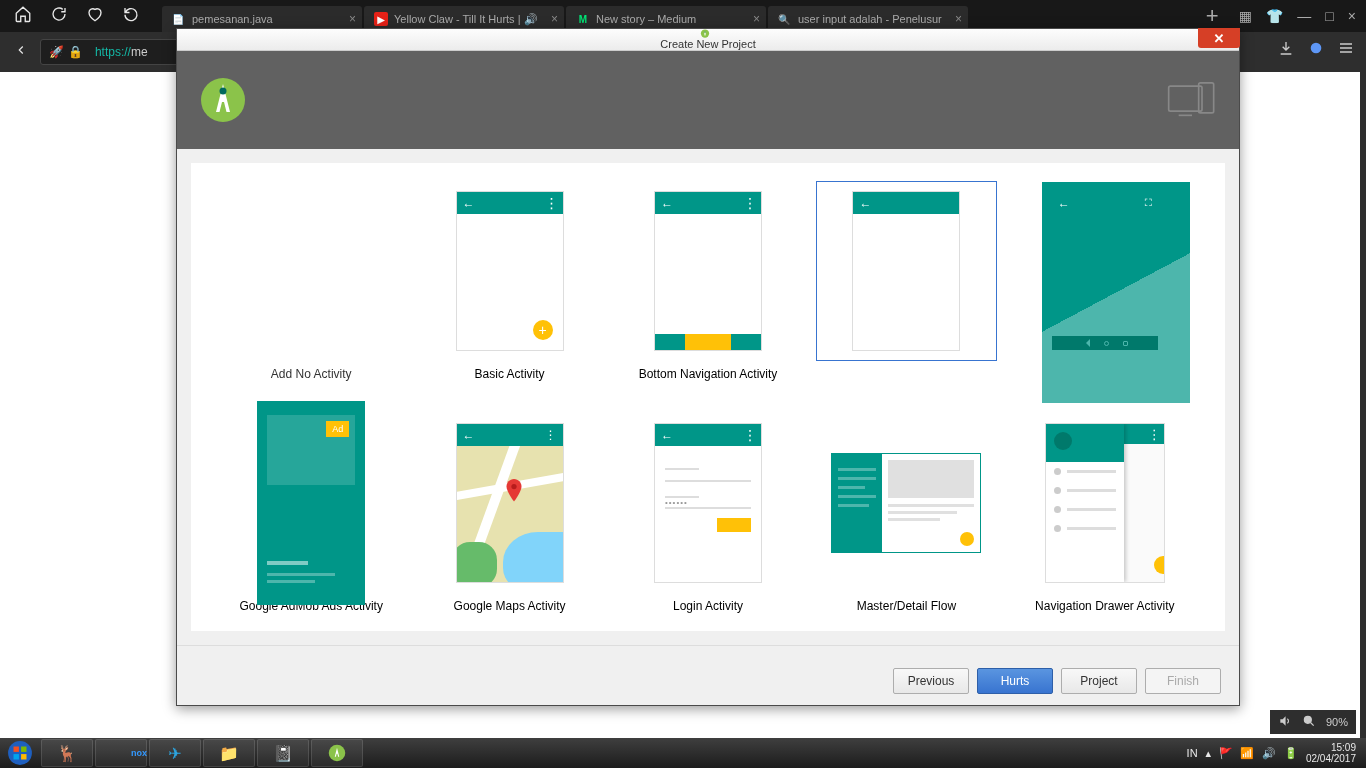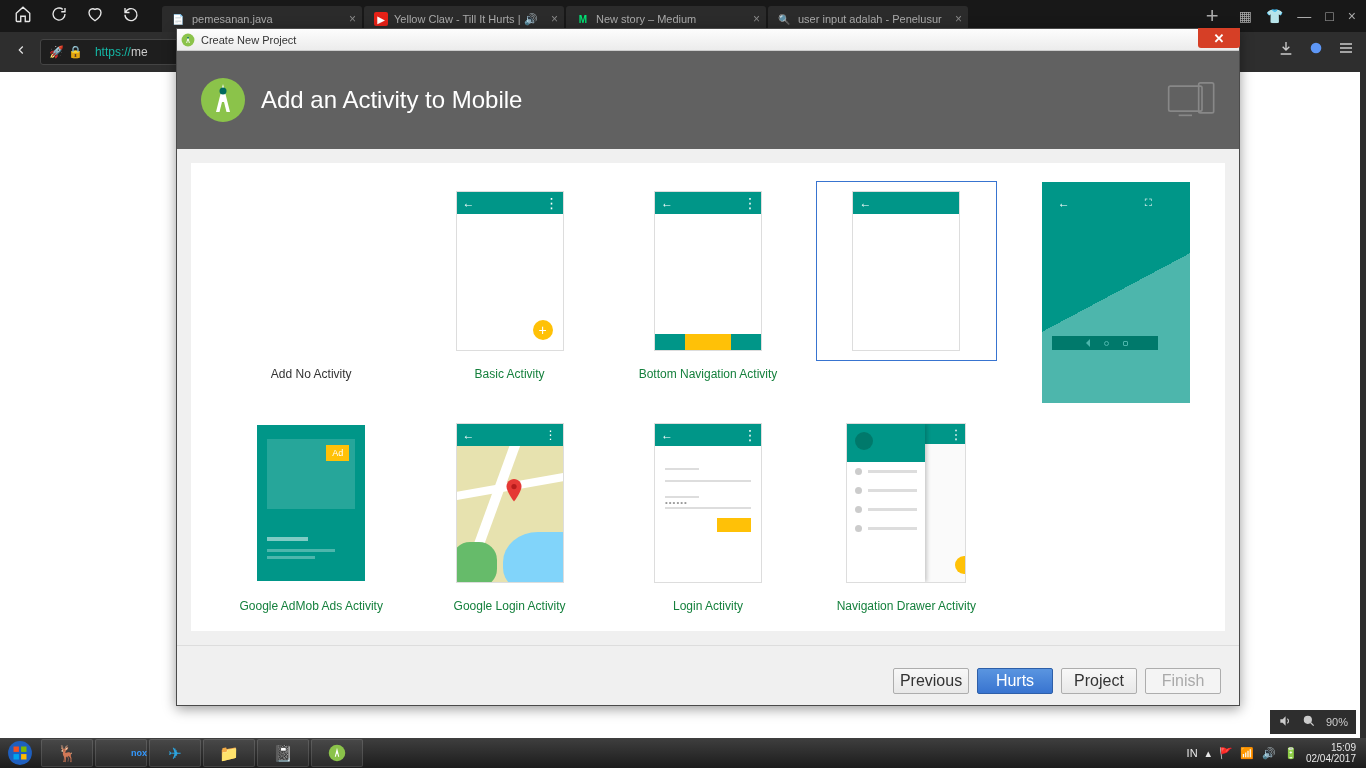--- a/index.html
+++ b/index.html
@@ -24,37 +24,37 @@
 .addr-field .lock { color: #8bc34a; margin: 0 4px; }
 .addr-field .proto { color: #14b8a6; padding-left: 8px; }
 .right-chrome { display: flex; align-items: center; gap: 14px; color: #ccc; position: absolute; right: 12px; top: 40px; }
 .right-chrome svg { width: 16px; height: 16px; }
 
 .page-bg { position: absolute; top: 72px; left: 0; right: 0; bottom: 30px; background: #fff; }
 .page-border { position: absolute; top: 0; right: 0; bottom: 0; width: 6px; background: #2e2e2e; }
 
 
 .dialog { position: absolute; left: 176px; top: 28px; width: 1064px; height: 678px; border: 1px solid #4a4a4a; background: #f0f0f0; box-shadow: 0 3px 12px rgba(0,0,0,.4); }
-.dialog-titlebar { height: 22px; background: linear-gradient(#fdfdfd,#ececec); display: flex; align-items: center; padding: 0 4px; border-bottom: 1px solid #ccc; font-size: 11px; color: #333; }
+.dialog-titlebar { height: 22px; background: linear-gradient(#fdfdfd,#ececec); display: flex; align-items: center; padding: 0 4px; border-bottom: 1px solid #ccc; font-size: 11px; color: #333; flex-direction: column; }
 .dialog-titlebar .as-icon { width: 14px; height: 14px; margin-right: 6px; }
 .dialog-close { position: absolute; right: -1px; top: -1px; width: 42px; height: 20px; background: #d63f26; color: #fff; display: flex; align-items: center; justify-content: center; font-size: 13px; font-weight: bold; border-radius: 0 0 3px 3px; }
 
 .dialog-header { height: 98px; background: #616161; display: flex; align-items: center; padding: 0 22px; position: relative; }
 .dialog-header .logo { width: 48px; height: 48px; margin-right: 14px; }
 .dialog-header h1 { color: #fff; font-weight: 300; font-size: 24px; }
 .dialog-header .device-icon { position: absolute; right: 22px; top: 30px; }
 .dialog-header .device-icon svg { width: 50px; height: 42px; fill: none; stroke: #888; stroke-width: 2; }
 
 .dialog-body { position: absolute; top: 120px; left: 0; right: 0; bottom: 60px; background: #f0f0f0; padding: 14px; }
 .template-area { width: 100%; height: 100%; background: #fff; overflow: auto; padding: 18px 30px; }
 .grid { display: grid; grid-template-columns: repeat(5, 1fr); gap: 26px 18px; }
 .cell { display: flex; flex-direction: column; align-items: center; cursor: pointer; }
 .thumb-wrap { width: 100%; height: 180px; display: flex; align-items: center; justify-content: center; border: 1px solid transparent; padding: 6px; }
 .cell.selected .thumb-wrap { border: 1px solid #3874d0; }
-.cell .label { font-size: 12px; color: #15803d; padding: 6px 0; white-space: nowrap; }
+.cell .label { font-size: 12px; color: #000000; padding: 6px 0; white-space: nowrap; }
 .cell.selected .label { background: #3874d0; color: #fff; width: 100%; text-align: center; margin-top: -1px; }
 .cell.no-activity .label { font-size: 12px; color: #333; font-weight: normal; margin-top: 40px; }
 .cell.no-activity { justify-content: flex-end; }
 
 .phone { width: 108px; height: 160px; background: #fff; border: 1px solid #ddd; position: relative; overflow: hidden; }
 .phone .bar { height: 22px; background: #009688; display: flex; align-items: center; justify-content: space-between; padding: 0 6px; }
 .phone .bar .arrow { color: #fff; font-size: 12px; }
 .phone .bar .dots { color: #fff; font-size: 14px; letter-spacing: -2px; }
 .phone .content { position: absolute; top: 22px; left: 0; right: 0; bottom: 0; }
 
@@ -66,21 +66,21 @@
 .fullscreen-thumb { width: 108px; height: 160px; background: #009688; position: relative; border: 1px solid #009688; }
 .fullscreen-thumb::before { content: ""; position: absolute; left: -10px; top: -10px; width: 140%; height: 140%; background: linear-gradient(152deg, #009688 50%, #4db6ac 50%); }
 .fullscreen-thumb .fbar { position: absolute; top: 0; left: 0; right: 0; height: 22px; display: flex; align-items: center; justify-content: space-between; padding: 0 6px; z-index: 2; }
 .fullscreen-thumb .fbar .arrow { color: #fff; font-size: 12px; }
 .fullscreen-thumb .expand { color: #fff; font-size: 10px; }
 .fullscreen-thumb .home { position: absolute; bottom: 0; left: 0; right: 0; height: 14px; background: #00796b; z-index: 2; display:flex; align-items:center; justify-content:center; gap:14px;}
 .fullscreen-thumb .home span{width:5px;height:5px;border:1px solid #4db6ac;border-radius:50%;}
 .fullscreen-thumb .home span.sq{border-radius:1px;}
 .fullscreen-thumb .home span.tri{width:0;height:0;border:4px solid transparent;border-right-color:#4db6ac;border-radius:0;}
 
-.admob-thumb { width: 108px; height: 156px; background: #009688; position: relative; padding: 14px 10px; }
+.admob-thumb { width: 108px; height: 204px; background: #009688; position: relative; padding: 14px 10px; }
 .admob-thumb .card { background: #26a69a; height: 70px; position: relative; }
 .admob-thumb .ad { position: absolute; right: 6px; top: 6px; background: #ffc107; color: #fff; font-size: 9px; padding: 3px 6px; }
 .admob-thumb .lines { position: absolute; bottom: 18px; left: 10px; right: 30px; }
 .admob-thumb .lines div { height: 3px; background: #4db6ac; margin: 4px 0; }
 .admob-thumb .lines div:first-child { height: 4px; background: #80cbc4; width: 60%; margin-bottom: 8px; }
 
 .maps-thumb { width: 108px; height: 160px; position: relative; overflow: hidden; border: 1px solid #ddd; }
 .maps-thumb .bar { height: 22px; background: #009688; display: flex; align-items: center; justify-content: space-between; padding: 0 6px; position: relative; z-index: 2; }
 .maps-thumb .bar .arrow, .maps-thumb .bar .dots { color: #fff; font-size: 12px; }
 .maps-thumb .map { position: absolute; inset: 22px 0 0 0;}
@@ -112,21 +112,21 @@
 .drawer-thumb .drawer { position: absolute; left: 0; top: 0; bottom: 0; width: 78px; background: #fff; box-shadow: 2px 0 4px rgba(0,0,0,.2); }
 .drawer-thumb .drawer .head { height: 38px; background: #009688; position: relative; }
 .drawer-thumb .drawer .head .av { position: absolute; left: 8px; top: 8px; width: 18px; height: 18px; border-radius: 50%; background: #00796b; }
 .drawer-thumb .drawer .item { display: flex; align-items: center; padding: 6px 8px; gap: 6px; }
 .drawer-thumb .drawer .item .ic { width: 7px; height: 7px; border-radius: 50%; background: #ccc; }
 .drawer-thumb .drawer .item .tx { flex: 1; height: 3px; background: #ddd; }
 .drawer-thumb .fab3 { position: absolute; right: -8px; bottom: 8px; width: 18px; height: 18px; border-radius: 50%; background: #ffc107; }
 
 
 .dialog-footer { position: absolute; bottom: 0; left: 0; right: 0; height: 60px; display: flex; align-items: center; justify-content: flex-end; padding: 0 18px; gap: 8px; background: #f0f0f0; border-top: 1px solid #ddd; }
-.btn-std { min-width: 76px; height: 26px; border: 1px solid #adadad; background: linear-gradient(#f8f8f8,#e8e8e8); font-size: 16px; color: #333; border-radius: 2px; cursor: pointer; margin-top: 10px; }
+.btn-std { min-width: 76px; height: 26px; border: 1px solid #adadad; background: linear-gradient(#f8f8f8,#e8e8e8); font-size: 12px; color: #333; border-radius: 2px; cursor: pointer; margin-top: 10px; }
 .btn-primary { background: linear-gradient(#5a95e0,#3874d0); border-color: #2e5fa8; color: #fff; }
 .btn-disabled { color: #aaa; background: #f4f4f4; cursor: default; }
 
 
 .taskbar { position: absolute; bottom: 0; left: 0; right: 0; height: 30px; background: linear-gradient(#3f3f3f,#1c1c1c); display: flex; align-items: center; }
 .taskbar .start { width: 40px; height: 30px; display: flex; align-items: center; justify-content: center; }
 .taskbar .tb-item { width: 52px; height: 28px; margin: 1px; background: rgba(255,255,255,.06); border: 1px solid rgba(255,255,255,.12); border-radius: 2px; display: flex; align-items: center; justify-content: center; }
 .taskbar .tray { position: absolute; right: 6px; top: 0; bottom: 0; display: flex; align-items: center; gap: 8px; color: #e8e8e8; font-size: 11px; }
 .taskbar .tray .clock { text-align: right; line-height: 1.1; font-size: 10px; padding-right: 4px; }
 
@@ -226,21 +226,20 @@
     <span>Create New Project</span>
   </div>
   <div class="dialog-close">✕</div>
 
   <div class="dialog-header">
     <svg class="as-logo logo" viewBox="0 0 48 48">
         <circle cx="24" cy="24" r="22" fill="#8bc34a"></circle>
         <path d="M24 8l-7 28h3.5l2.5-10h2l2.5 10H31z" fill="#fff"></path>
         <circle cx="24" cy="15" r="3.5" fill="#00695c"></circle>
       </svg>
-    <h1>Add an Activity to Mobile</h1>
     <div class="device-icon"><svg viewBox="0 0 60 50">
           <rect x="2" y="6" width="40" height="30" rx="2"></rect>
           <rect x="14" y="40" width="16" height="2" fill="#888" stroke="none"></rect>
           <rect x="38" y="2" width="18" height="36" rx="2"></rect>
         </svg></div>
   </div>
 
   <div class="dialog-body">
     <div class="template-area">
       <div class="grid">
@@ -341,21 +340,21 @@
                   <div class="road2"></div>
                   <div class="water"></div>
                   <div class="park"></div>
                 </div>
             <div class="pin"><svg viewBox="0 0 24 32">
                     <path d="M12 0C6 0 2 5 2 10c0 7 10 20 10 20s10-13 10-20c0-5-4-10-10-10z" fill="#e53935"></path>
                     <circle cx="12" cy="10" r="3.5" fill="#b71c1c"></circle>
                   </svg></div>
           </div>
             </div>
-          <div class="label">Google Login Activity</div>
+          <div class="label">Google Maps Activity</div>
         </div>
 
         <div class="cell">
           <div class="thumb-wrap">
               <div class="phone login-thumb">
             <div class="bar">
                   <span class="arrow">←</span>
                   <span class="dots">⋮</span>
                 </div>
             <div class="content">
@@ -364,20 +363,41 @@
               <div class="label-line"></div>
               <div class="dots-pwd">••••••</div>
               <div class="line"></div>
               <div class="btn"></div>
             </div>
           </div>
             </div>
           <div class="label">Login Activity</div>
         </div>
 
+        <div class="cell">
+          <div class="thumb-wrap">
+              <div class="master-thumb">
+            <div class="left">
+                  <div></div>
+                  <div></div>
+                  <div style="width:70%"></div>
+                  <div></div>
+                  <div style="width:80%"></div>
+                </div>
+            <div class="right">
+                  <div class="hero"></div>
+                  <div class="tline"></div>
+                  <div class="tline" style="width:80%"></div>
+                  <div class="tline" style="width:60%"></div>
+                  <div class="fab2"></div>
+                </div>
+          </div>
+            </div>
+          <div class="label">Master/Detail Flow</div>
+        </div>
 
         <div class="cell">
           <div class="thumb-wrap">
               <div class="drawer-thumb">
             <div class="main-bar">
                   <span class="dots">⋮</span>
                 </div>
             <div class="drawer">
               <div class="head">
                     <div class="av"></div>

